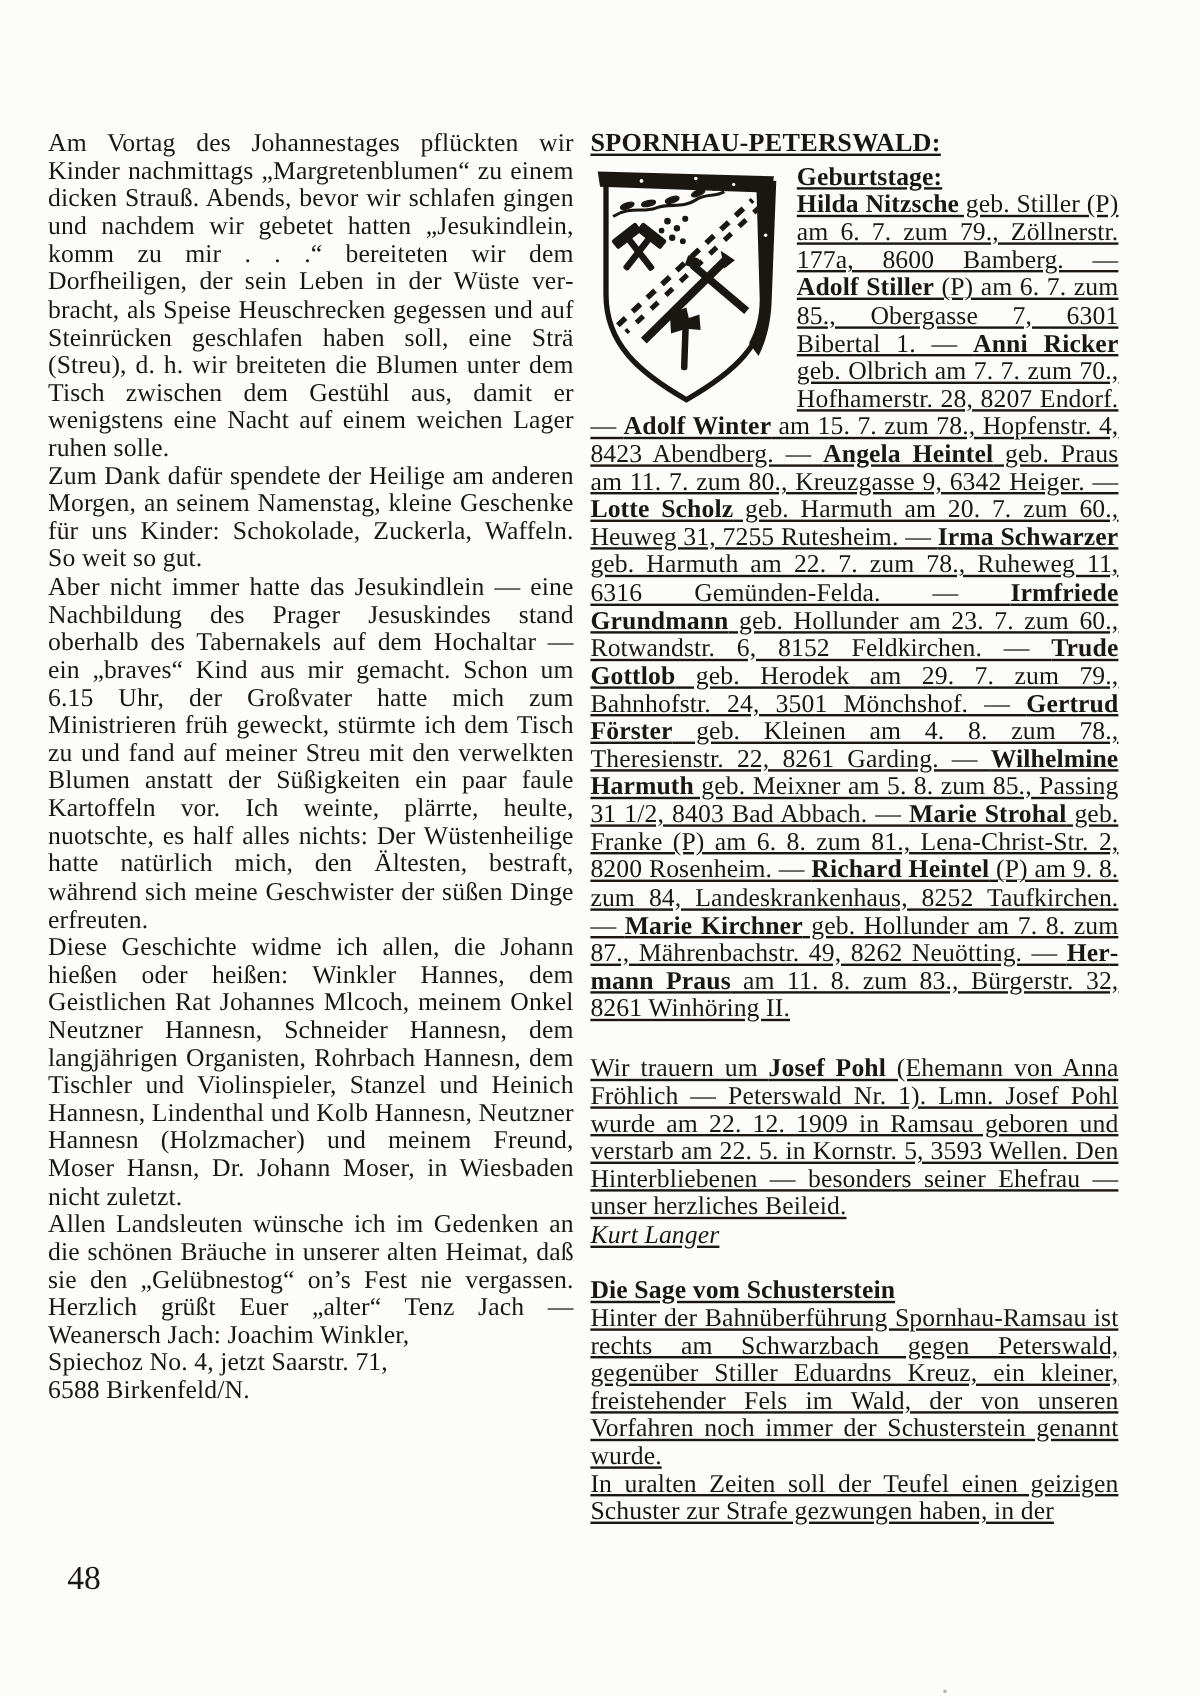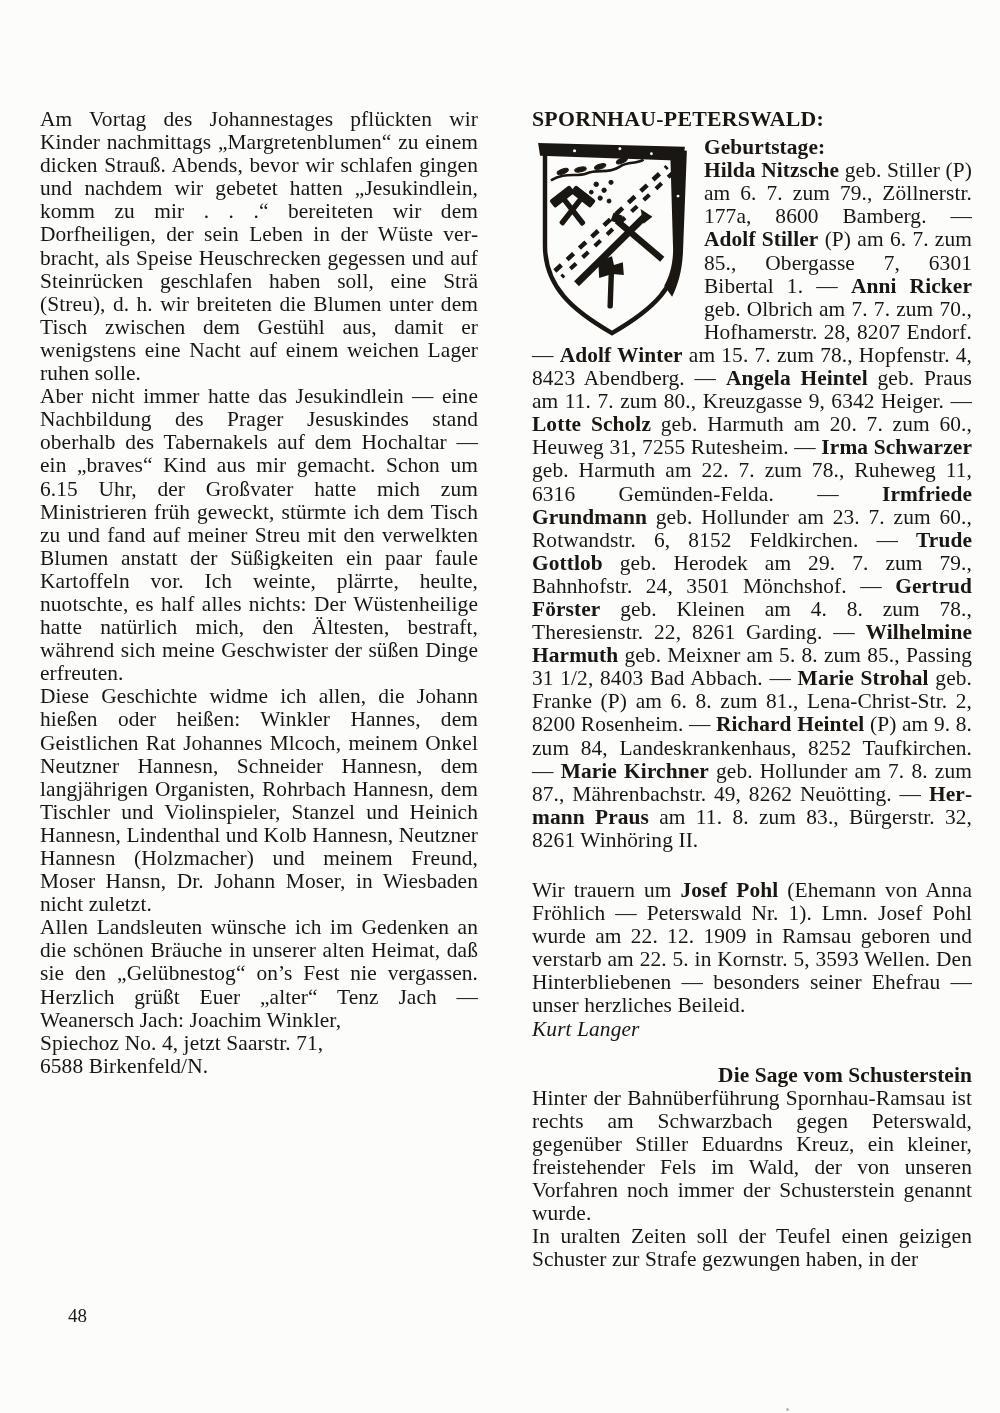--- a/index.html
+++ b/index.html
@@ -9,54 +9,55 @@
     background:#fcfcfa;color:#1a1712;
     font-family:"Liberation Serif","DejaVu Serif",serif;
   }
   .col{
     position:absolute;top:108px;
     font-size:21.4px;line-height:23.1px;
     text-align:justify;hyphens:manual;letter-spacing:0.1px;
   }
   .col p{margin:0;}
   .col-left{left:40px;width:438px;}
-  .col-right{left:532px;width:440px;}
+  .col-right{left:492px;width:440px;text-decoration:underline;}
   .preline{white-space:pre-line;}
   .section-title{
     margin:0 0 5px 0;font-size:21.8px;line-height:23.1px;
     font-weight:bold;letter-spacing:0.25px;text-align:left;
   }
   .geb-head{display:block;}
   .shield{
     float:left;width:160px;height:202px;
     margin:1px 12px 0 0;
   }
   .shield svg{display:block;width:100%;height:100%;}
   .col-right p.obit{margin-top:27px;}
   .signature{
     font-style:italic;text-align:left;padding-right:8px;
     font-size:21.4px;line-height:23.1px;
   }
   .saga-title{
-    margin:23px 0 0 12px;font-size:21.4px;line-height:23.1px;
-    font-weight:bold;text-align:right;
+    margin:23px 0 0 0;font-size:21.4px;line-height:23.1px;
+    font-weight:bold;text-align:left;
   }
-  .pageno{position:absolute;left:68px;top:1304px;font-size:19px;line-height:23.1px;text-align:right;}
+  .pageno{position:absolute;left:56px;top:1304px;font-size:28px;line-height:23.1px;text-align:right;}
   .speck{
     position:absolute;left:786px;top:1408px;width:3px;height:3px;
     border-radius:50%;background:#9a9a96;opacity:.7;
   }
 </style>
 </head>
 <body>
 
 <div>
 
   <main class="col col-left">
     <p>Am Vortag des Johannestages pflückten wir Kinder nachmittags „Margretenblumen“ zu ei­nem dicken Strauß. Abends, bevor wir schlafen gingen und nachdem wir gebetet hatten „Jesu­kindlein, komm zu mir . . .“ bereiteten wir dem Dorfheiligen, der sein Leben in der Wüste ver­bracht, als Speise Heuschrecken gegessen und auf Steinrücken geschlafen haben soll, eine Strä (Streu), d. h. wir breiteten die Blumen un­ter dem Tisch zwischen dem Gestühl aus, da­mit er wenigstens eine Nacht auf einem wei­chen Lager ruhen solle.</p>
+    <p>Zum Dank dafür spendete der Heilige am an­deren Morgen, an seinem Namenstag, kleine Geschenke für uns Kinder: Schokolade, Zuckerla, Waffeln. So weit so gut.</p>
     <p>Aber nicht immer hatte das Jesukindlein — eine Nachbildung des Prager Jesuskindes stand oberhalb des Tabernakels auf dem Hochaltar — ein „braves“ Kind aus mir gemacht. Schon um 6.15 Uhr, der Großvater hatte mich zum Ministrieren früh geweckt, stürmte ich dem Tisch zu und fand auf meiner Streu mit den verwelkten Blumen anstatt der Süßigkeiten ein paar faule Kartoffeln vor. Ich weinte, plärrte, heulte, nuotschte, es half alles nichts: Der Wü­stenheilige hatte natürlich mich, den Ältesten, bestraft, während sich meine Geschwister der süßen Dinge erfreuten.</p>
     <p>Diese Geschichte widme ich allen, die Johann hießen oder heißen: Winkler Hannes, dem Geistlichen Rat Johannes Mlcoch, meinem Onkel Neutzner Hannesn, Schneider Hannesn, dem langjährigen Organisten, Rohrbach Han­nesn, dem Tischler und Violinspieler, Stanzel und Heinich Hannesn, Lindenthal und Kolb Hannesn, Neutzner Hannesn (Holzmacher) und meinem Freund, Moser Hansn, Dr. Jo­hann Moser, in Wiesbaden nicht zuletzt.</p>
     <p class="preline">Allen Landsleuten wünsche ich im Gedenken an die schönen Bräuche in unserer alten Hei­mat, daß sie den „Gelübnestog“ on’s Fest nie vergassen. Herzlich grüßt Euer „alter“ Tenz Jach — Weanersch Jach: Joachim Winkler,
 Spiechoz No. 4, jetzt Saarstr. 71,
 6588 Birkenfeld/N.</p>
   </main>
 
   <aside class="col col-right">
     <h2 class="section-title">SPORNHAU-PETERSWALD:</h2>
 

